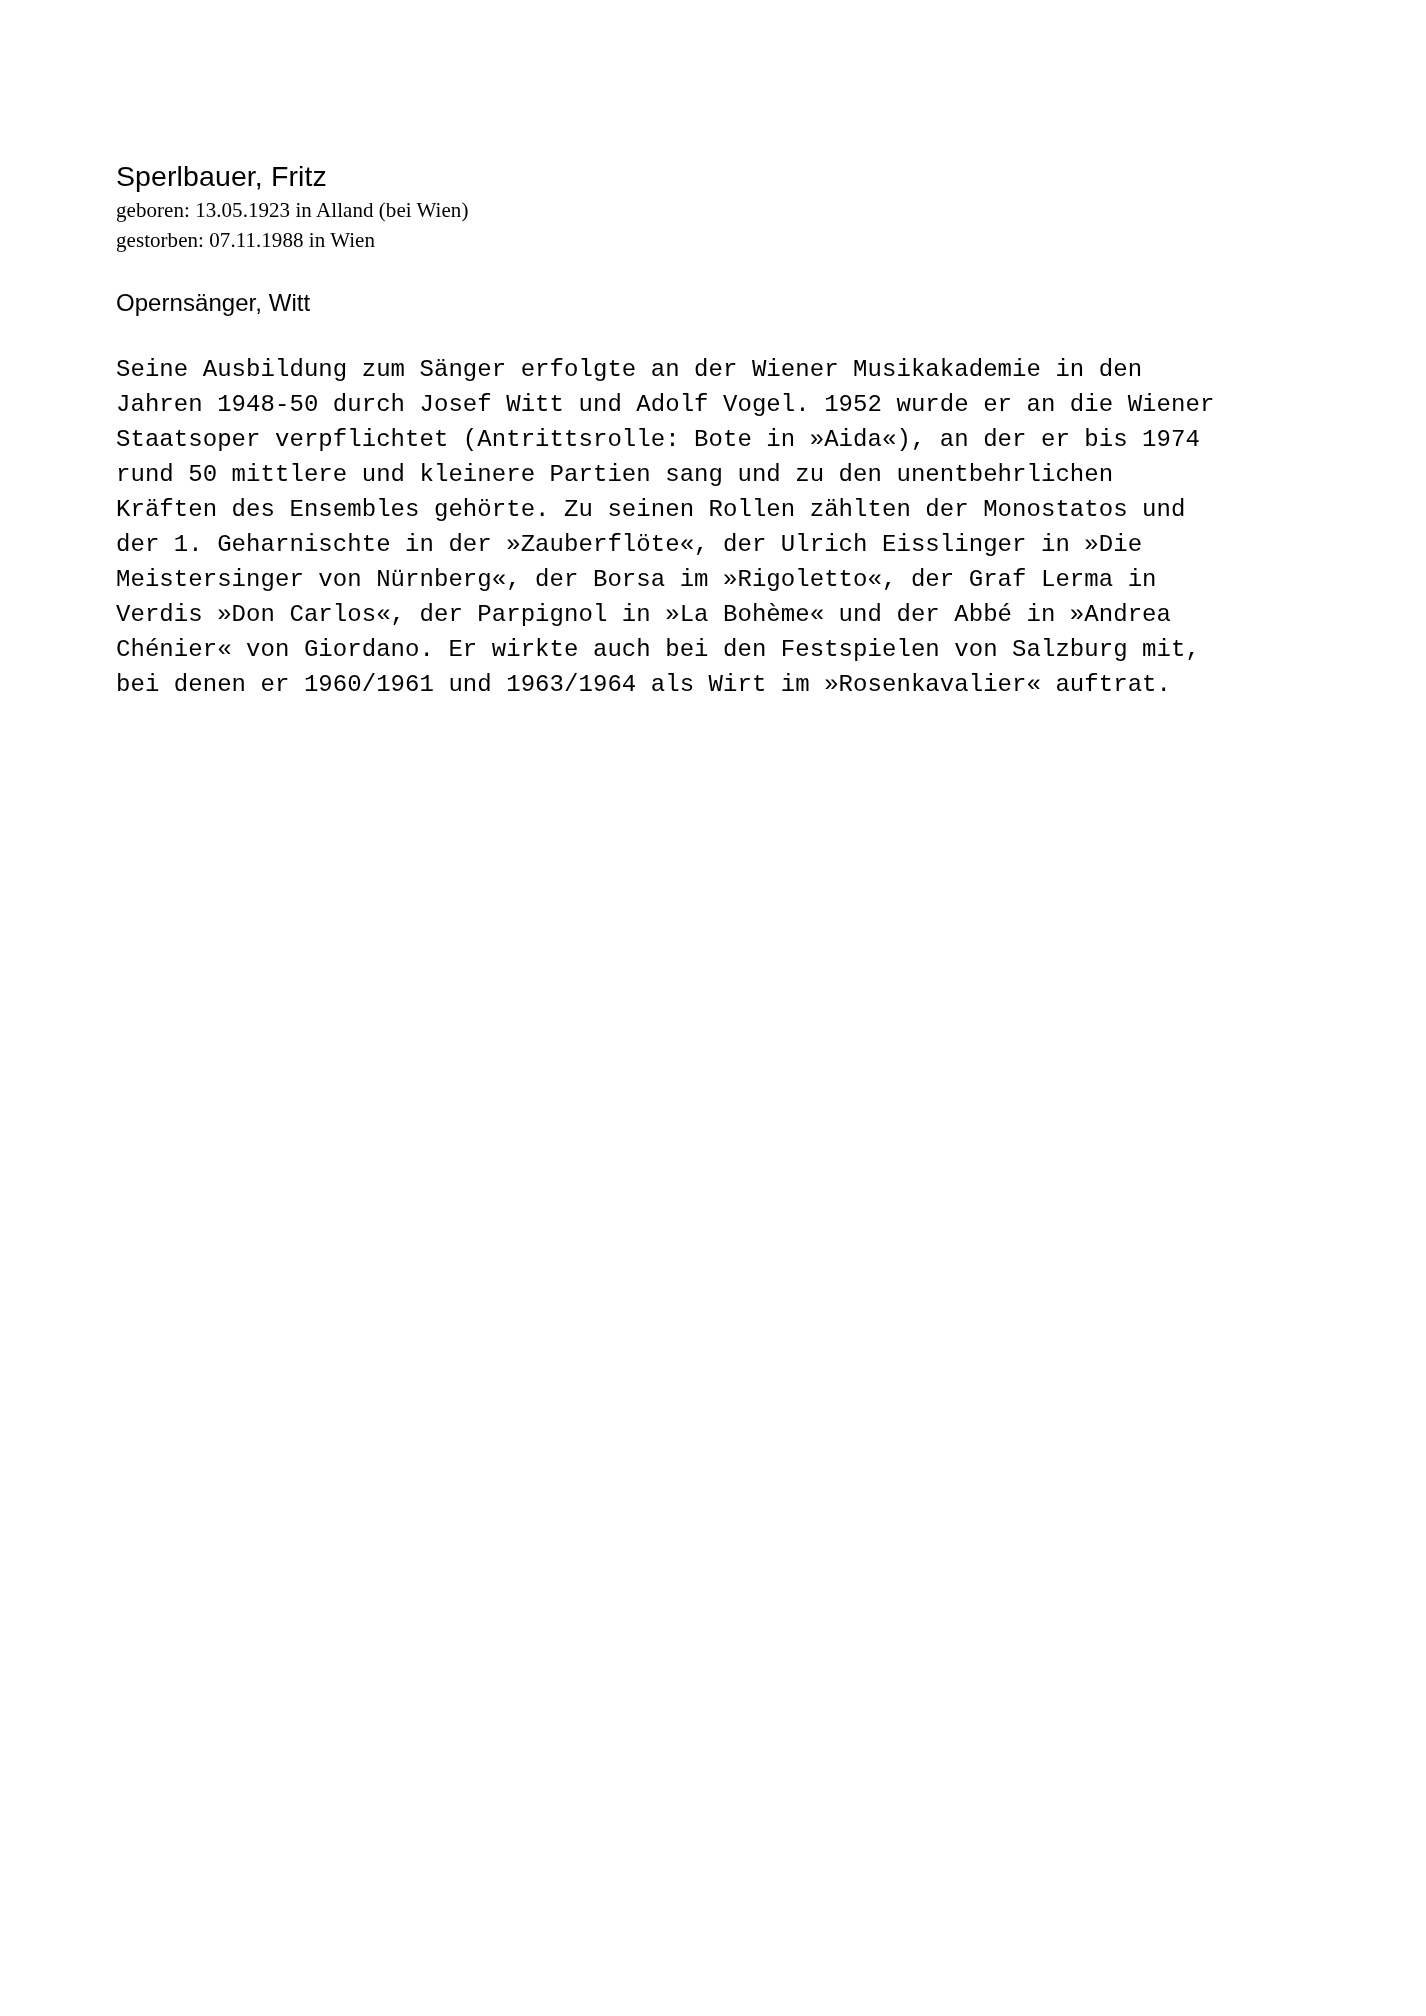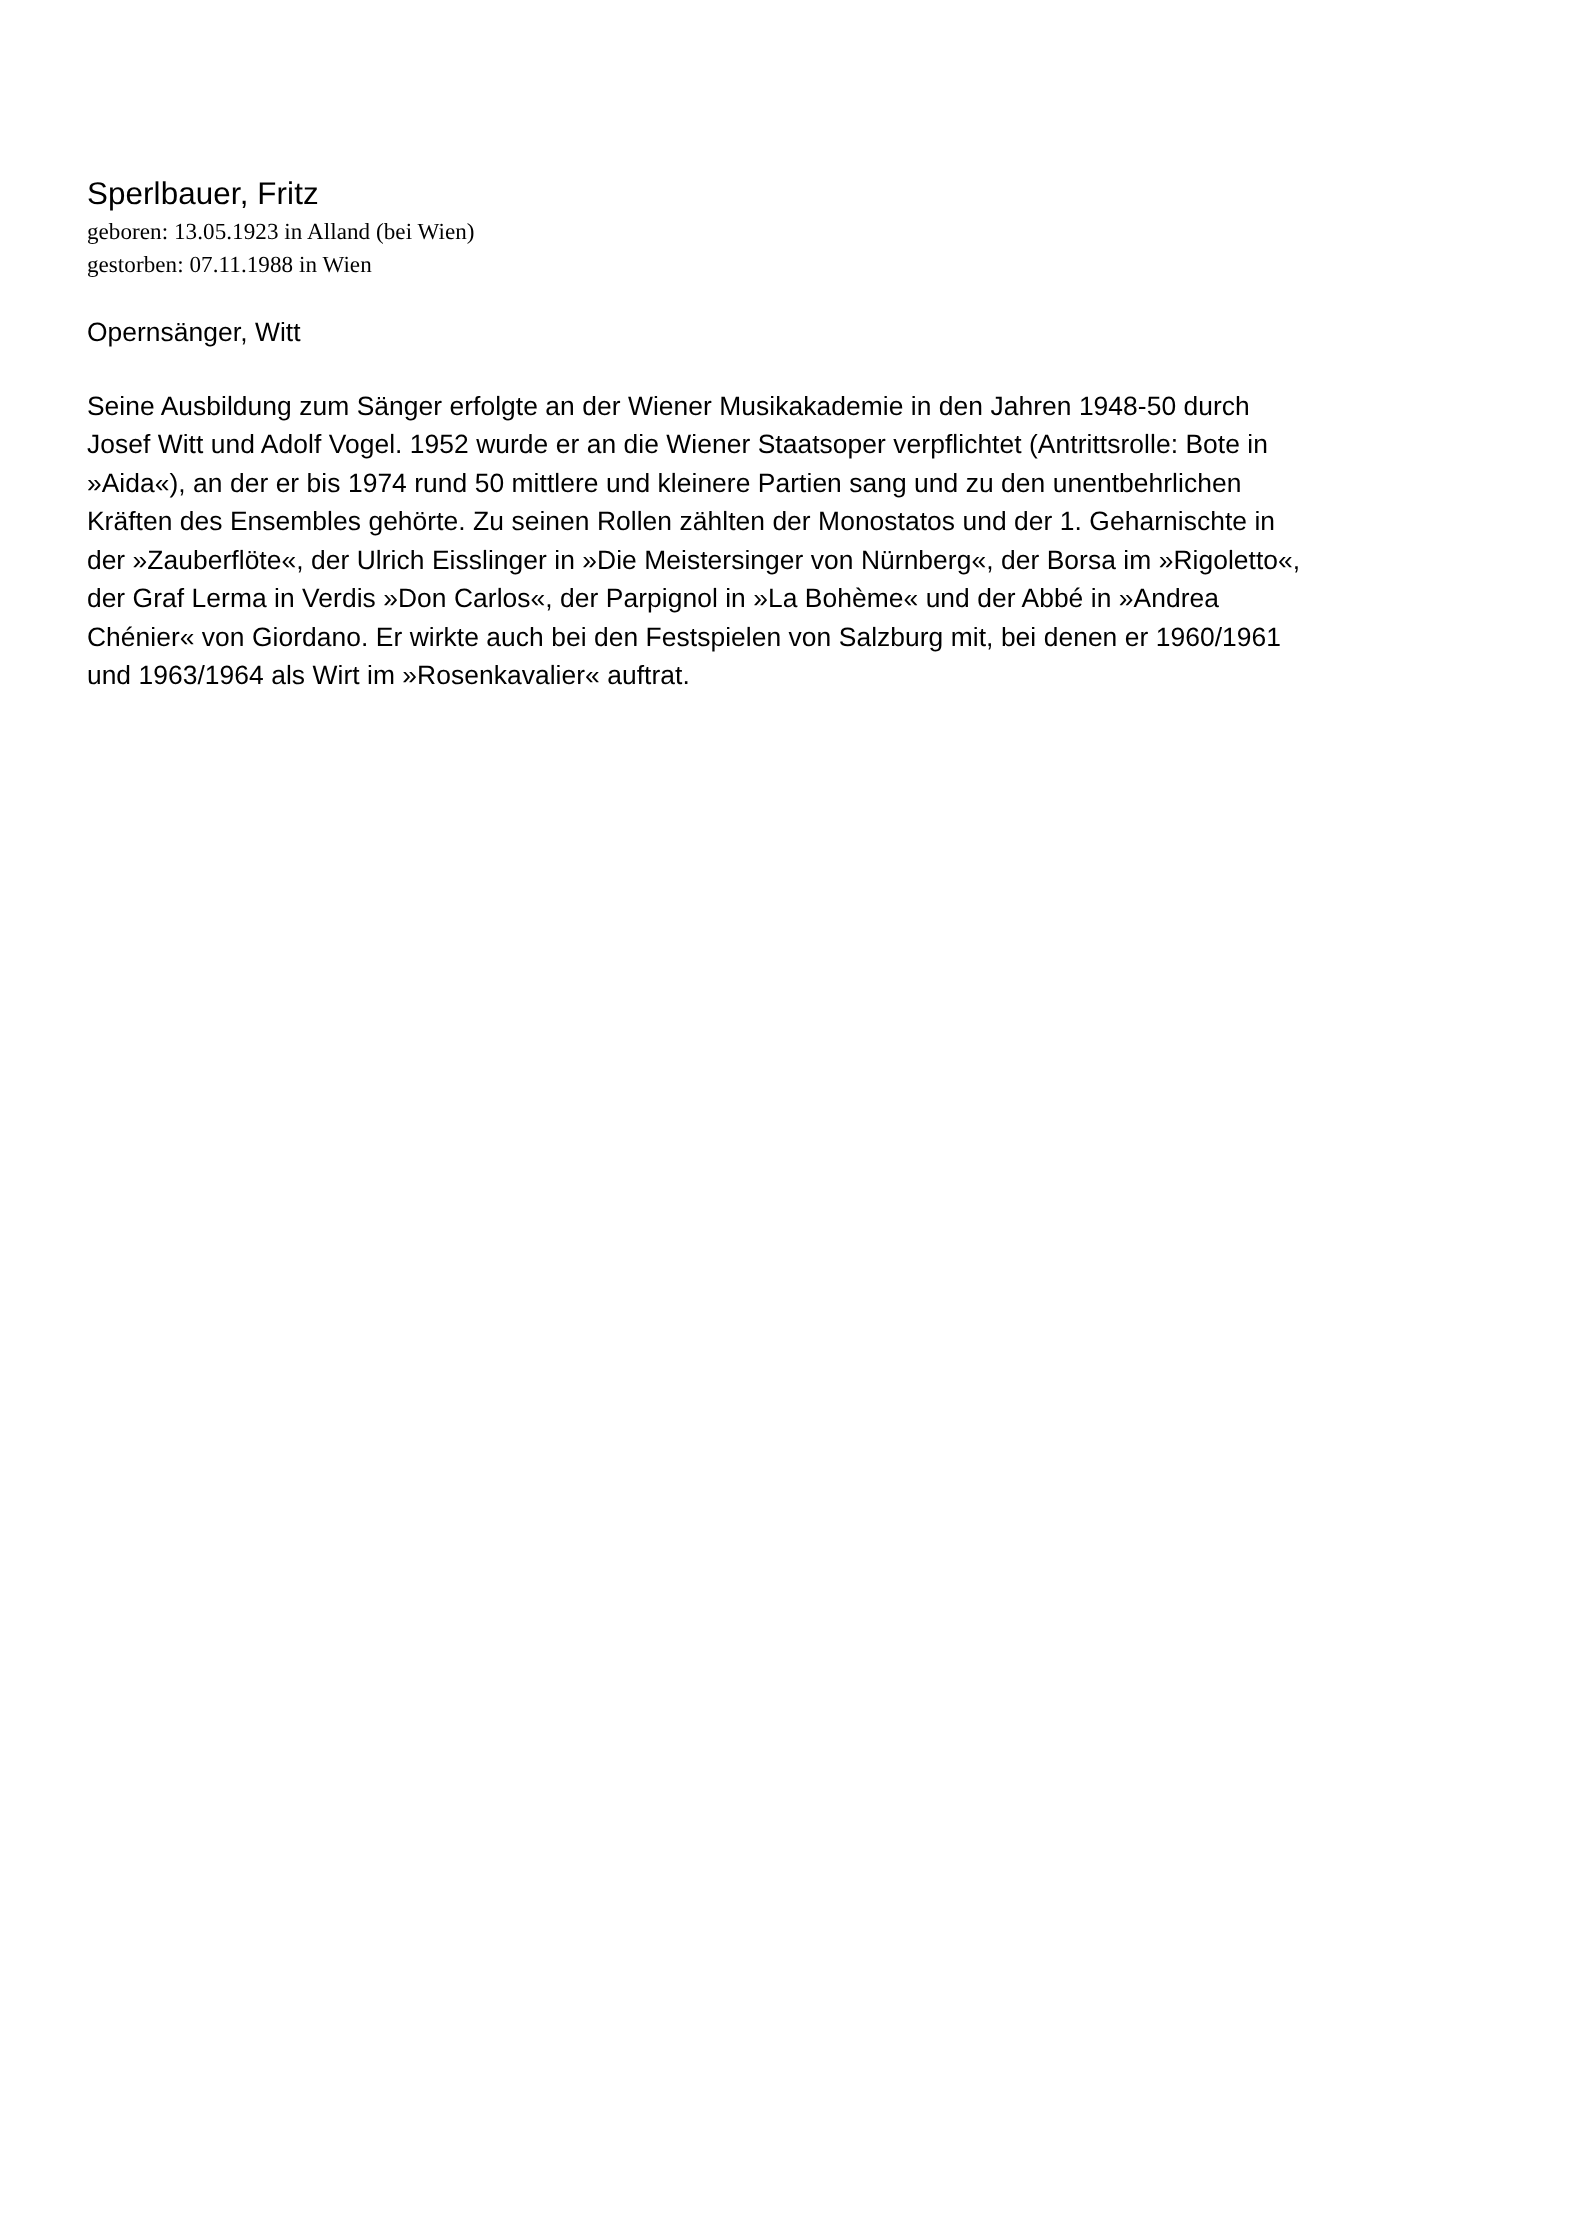--- a/index.html
+++ b/index.html
@@ -11,21 +11,21 @@
     width: 1426px;
     min-height: 2016px;
     font-family: "Liberation Sans", sans-serif;
     color: #000000;
     -webkit-font-smoothing: antialiased;
   }
   .page {
     width: 1426px;
     min-height: 2016px;
     box-sizing: border-box;
-    padding: 158px 150px 0 79px;
+    padding: 158px 150px 0 116px;
     background: #ffffff;
   }
   .doc-title {
     font-size: 28.5px;
     line-height: 1.28;
     font-weight: normal;
     margin: 0 0 2px 0;
     letter-spacing: 0.1px;
   }
   .meta-line {
@@ -47,20 +47,21 @@
   .spacer-md {
     height: 32px;
   }
   .body-par {
     font-size: 24px;
     line-height: 1.46;
     margin: 0;
     text-align: left;
     letter-spacing: 0.05px;
     max-width: 1110px;
+    font-family: Liberation Mono, monospace;
   }
   .spacer-par {
     height: 30px;
   }
 </style>
 </head>
 <body>
 
 <div class="page">
 

